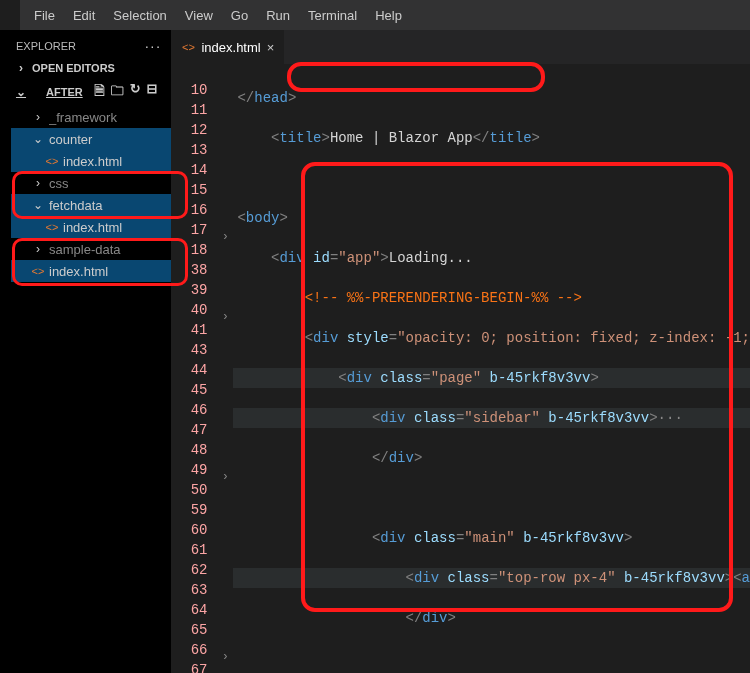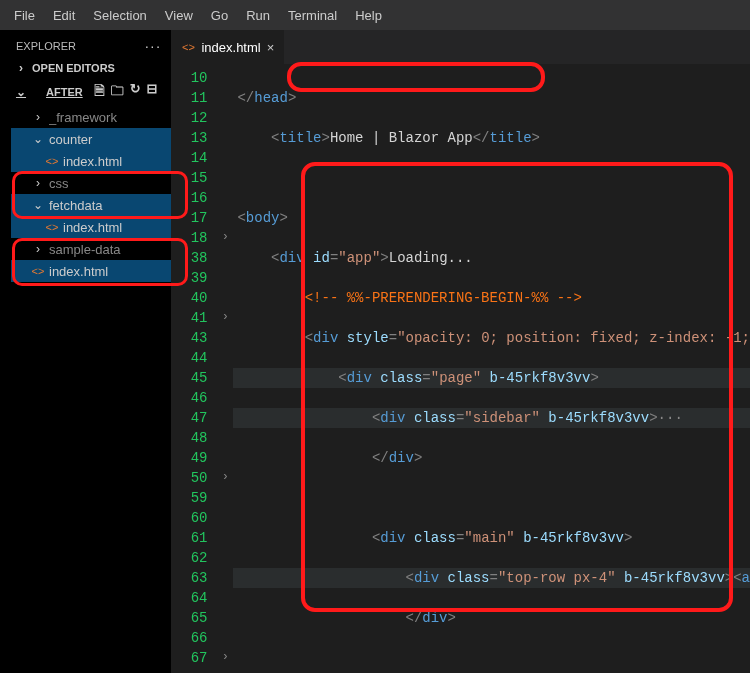--- a/index.html
+++ b/index.html
@@ -13,20 +13,21 @@
     overflow: hidden;
     position: relative;
   }
   
   .titlebar {
     height: 30px;
     display: flex;
     align-items: center;
     background: #323233;
     padding: 0 6px;
+    margin-left: 20px;
   }
   .menu { display: flex; gap: 2px; }
   .menu-item {
     padding: 4px 8px;
     color: #ccc;
     cursor: pointer;
     border-radius: 3px;
   }
   .title-center {
     flex: 1;
@@ -136,23 +137,24 @@
     flex:1;
     display:flex;
     font-family: Consolas, "Courier New", monospace;
     font-size: 14px;
     line-height: 20px;
     overflow:hidden;
   }
   .gutter {
     width:46px;
     background:#1e1e1e;
-    color:#22c55e;
+    color:#fca5a5;
     text-align:right;
     padding: 4px 10px 4px 0;
+    margin-top: 12px;
   }
   .gutter div { height:20px; }
   .fold-col {
      width:16px;
      padding-top:4px;
   }
   .fold-col div { height:20px; color:#858585; font-size:12px; text-align:center;}
   .fold-mark::before { content:"›"; display:inline-block; transform:translateY(-1px);}
   .code {
     flex:1;

